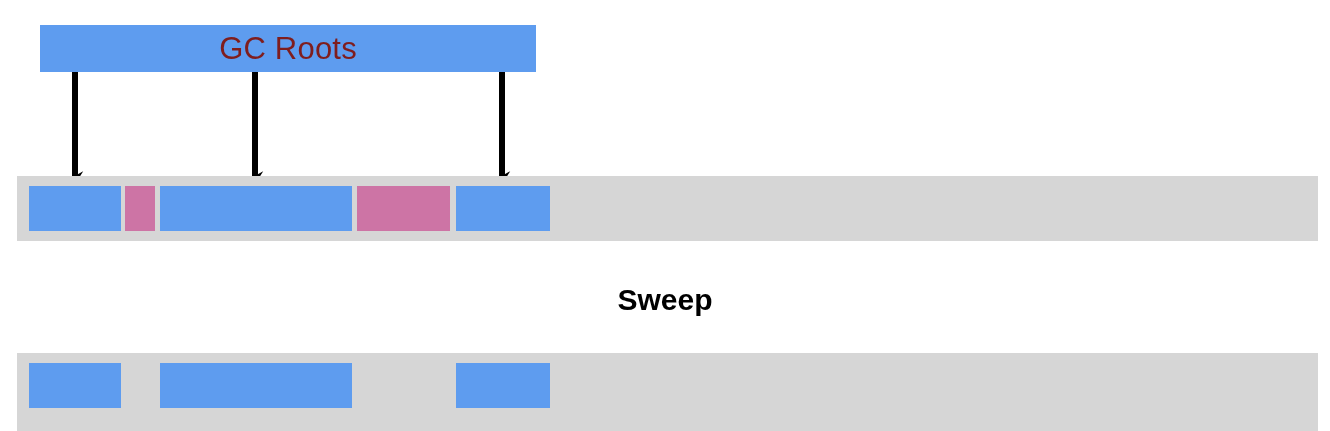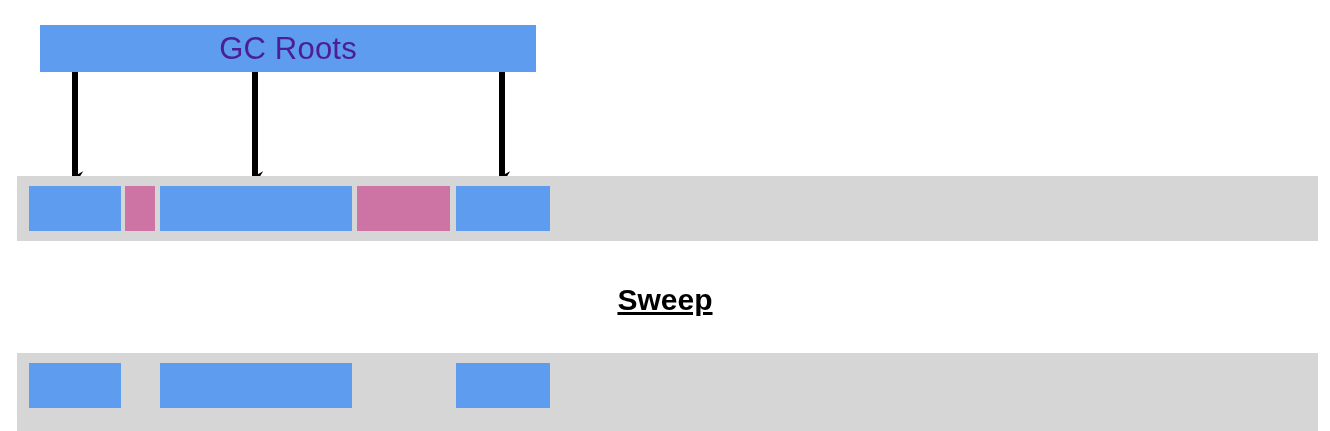--- a/index.html
+++ b/index.html
@@ -28,21 +28,21 @@
     top: 25px;
     width: 496px;
     height: 47px;
     background: #5E9CEF;
     display: flex;
     align-items: center;
     justify-content: center;
     box-sizing: border-box;
   }
   .roots-label {
-    color: #4c1d95;
+    color: #7f1d1d;
     font-size: 31px;
     font-weight: 400;
     line-height: 1;
     letter-spacing: 0.2px;
     font-family: "Liberation Sans", sans-serif;
     white-space: nowrap;
   }
 
   
   .arrow-layer {
@@ -87,21 +87,20 @@
     text-align: center;
     font-size: 30px;
     font-weight: bold;
     color: #000000;
     font-family: "Liberation Sans", sans-serif;
     line-height: 1.2;
   }
   .sweep-caption .inner {
     display: inline-block;
     transform: translateX(0px);
-    text-decoration: underline;
   }
 </style>
 </head>
 <body>
 
 <div id="stage">
 
   <div class="roots-box">
     <span class="roots-label">GC Roots</span>
   </div>

